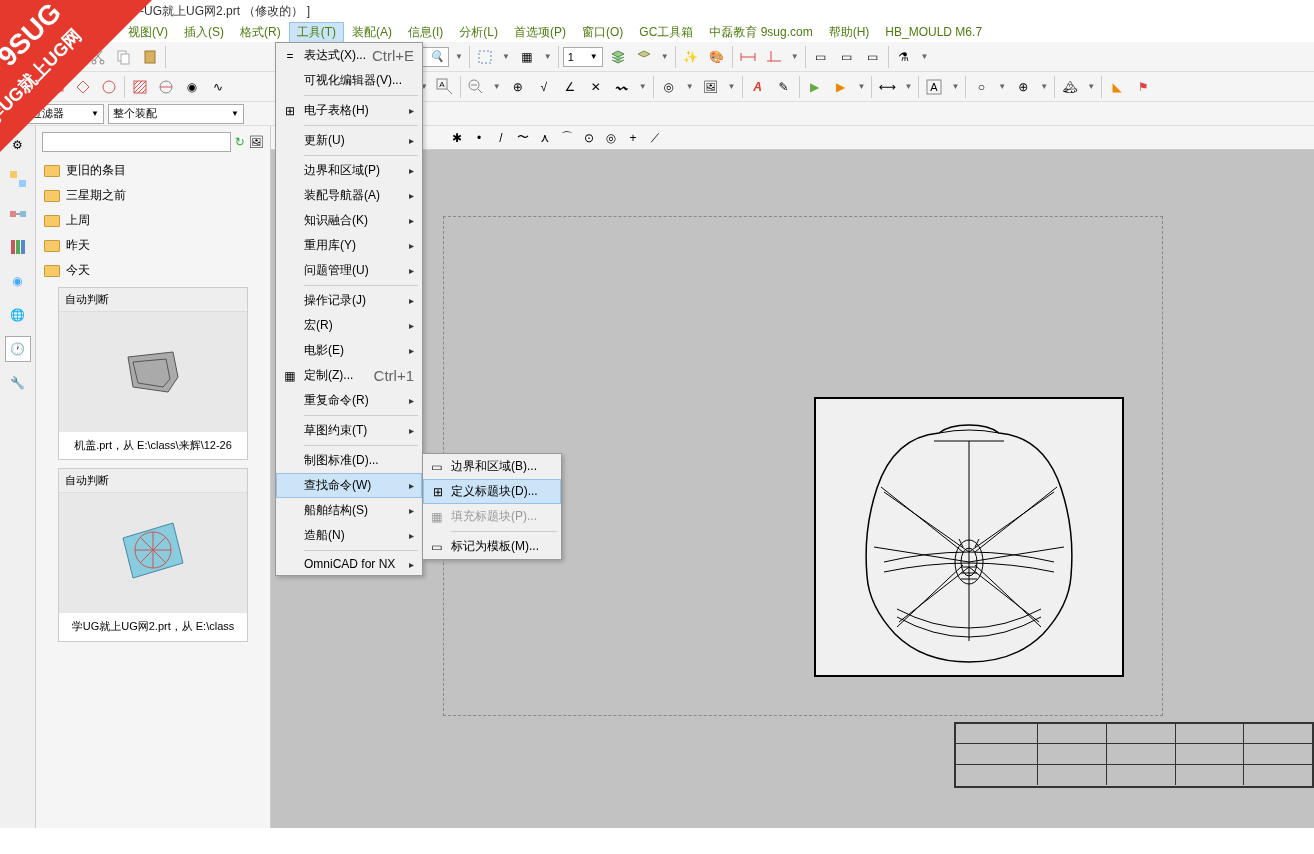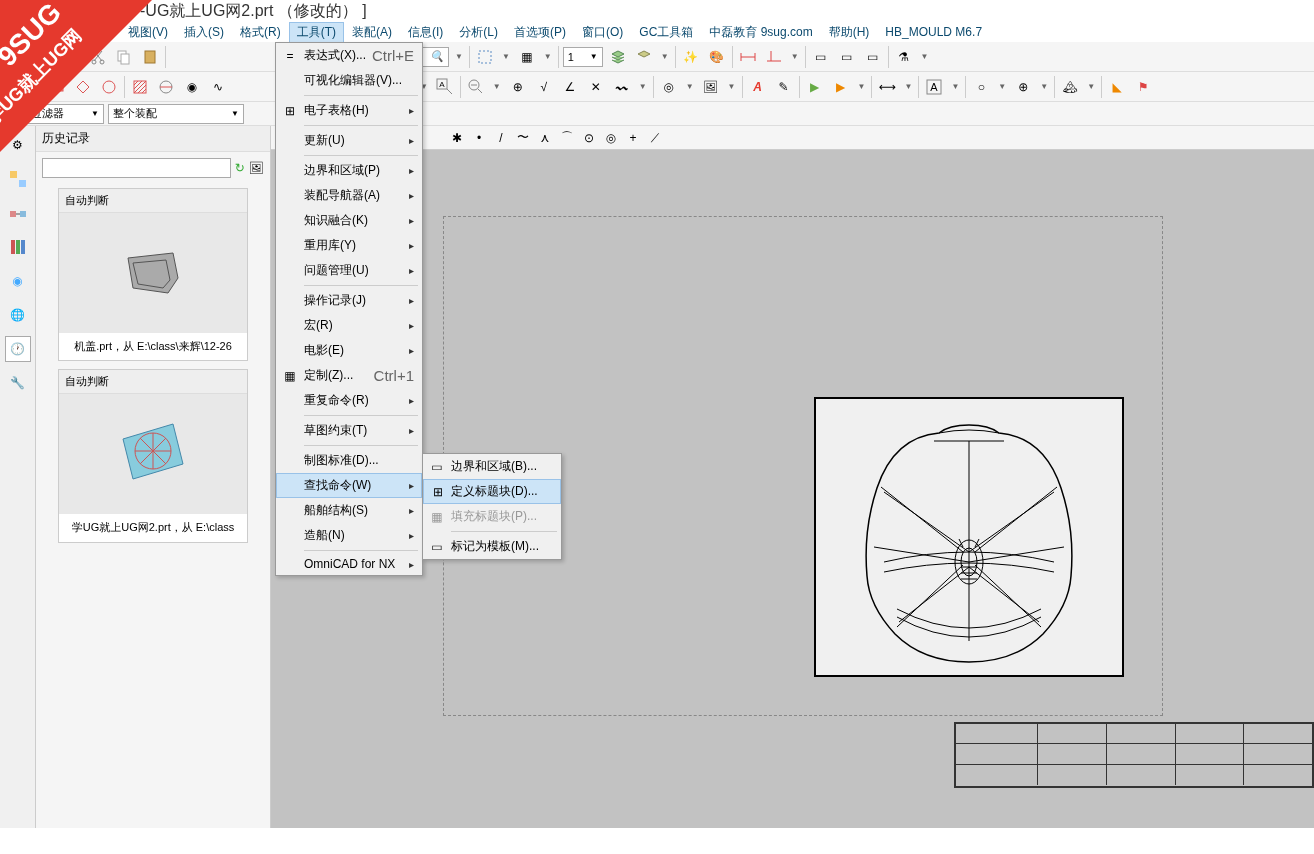--- a/index.html
+++ b/index.html
@@ -1,19 +1,19 @@
 <!DOCTYPE html>
 <html><head>
 <meta charset="utf-8">
 <style>
 * { margin: 0; padding: 0; box-sizing: border-box; font-family: "Microsoft YaHei", Arial, sans-serif; }
 body { width: 1314px; height: 854px; background: #fff; overflow: hidden; font-size: 12px; position: relative; }
-.titlebar { height: 22px; background: #fff; padding-left: 140px; font-size: 16px; line-height: 22px; color: #333; }
+.titlebar { height: 22px; background: #fff; padding-left: 140px; font-size: 12px; line-height: 22px; color: #333; }
 .menubar { height: 20px; background: #fff; display: flex; align-items: center; padding-left: 120px; gap: 0; }
-.menu-item { padding: 2px 8px; font-size: 12px; color: #0c4a6e; cursor: default; }
+.menu-item { padding: 2px 8px; font-size: 12px; color: #4d7c0f; cursor: default; }
 .menu-item.active { background: #cce4f7; border: 1px solid #99c2e8; padding: 1px 7px; }
 .toolbar1 { height: 30px; background: #f5f5f5; display: flex; align-items: center; gap: 4px; padding: 0 4px; border-bottom: 1px solid #ddd; overflow: hidden; }
 .toolbar2 { height: 30px; background: #f5f5f5; display: flex; align-items: center; gap: 4px; padding: 0 4px; border-bottom: 1px solid #ddd; overflow: hidden; }
 .tb-icon { width: 22px; height: 22px; display: flex; align-items: center; justify-content: center; border: 1px solid transparent; }
 .tb-sep { width: 1px; height: 22px; background: #ccc; }
 .tb-dd-arrow { font-size: 8px; color: #666; padding: 0 2px; }
 .search-box { width: 120px; height: 20px; border: 1px solid #aaa; display: flex; align-items: center; padding: 0 4px; background: #fff; font-size: 11px; color: #888; font-style: italic; }
 .num-box { width: 40px; height: 20px; border: 1px solid #aaa; display: flex; align-items: center; padding: 0 4px; background: #fff; font-size: 11px; }
 .filter-row { height: 24px; background: #f5f5f5; display: flex; align-items: center; gap: 4px; padding: 0 4px; border-bottom: 1px solid #ddd; }
 .filter-dd { border: 1px solid #aaa; background: #fff; height: 20px; display: flex; align-items: center; padding: 0 4px; font-size: 11px; }
@@ -318,25 +318,46 @@
       </div>
     <div class="rail-icon">
         <span style="color:#4af">◉</span>
       </div>
     <div class="rail-icon">🌐</div>
     <div class="rail-icon" style="background:#fff;border:1px solid #aaa">🕐</div>
     <div class="rail-icon">🔧</div>
   </div>
 
   <div class="history-panel">
-    <div class="history-header">历史记录</div>
     <div class="history-search">
       <input type="text" style="">
       <span style="color:#3a3">↻</span>
       <span>🖼</span>
+    </div>
+    <div class="folder-list">
+      <div class="folder-item">
+          <span class="folder-icon"></span>
+          <span>更旧的条目</span>
+        </div>
+      <div class="folder-item">
+          <span class="folder-icon"></span>
+          <span>三星期之前</span>
+        </div>
+      <div class="folder-item">
+          <span class="folder-icon"></span>
+          <span>上周</span>
+        </div>
+      <div class="folder-item">
+          <span class="folder-icon"></span>
+          <span>昨天</span>
+        </div>
+      <div class="folder-item">
+          <span class="folder-icon"></span>
+          <span>今天</span>
+        </div>
     </div>
     <div class="thumb-box">
       <div class="thumb-header">自动判断</div>
       <div class="thumb-img">
         <svg width="90" height="70" viewBox="0 0 90 70">
             <path d="M20 20 L65 15 L70 40 L60 55 L25 50 Z M25 25 L58 22 L62 42 L55 50 L30 46 Z" fill="#aaa" stroke="#555"></path>
           </svg>
       </div>
       <div class="thumb-caption">机盖.prt，从 E:\class\来辉\12-26</div>
     </div>

